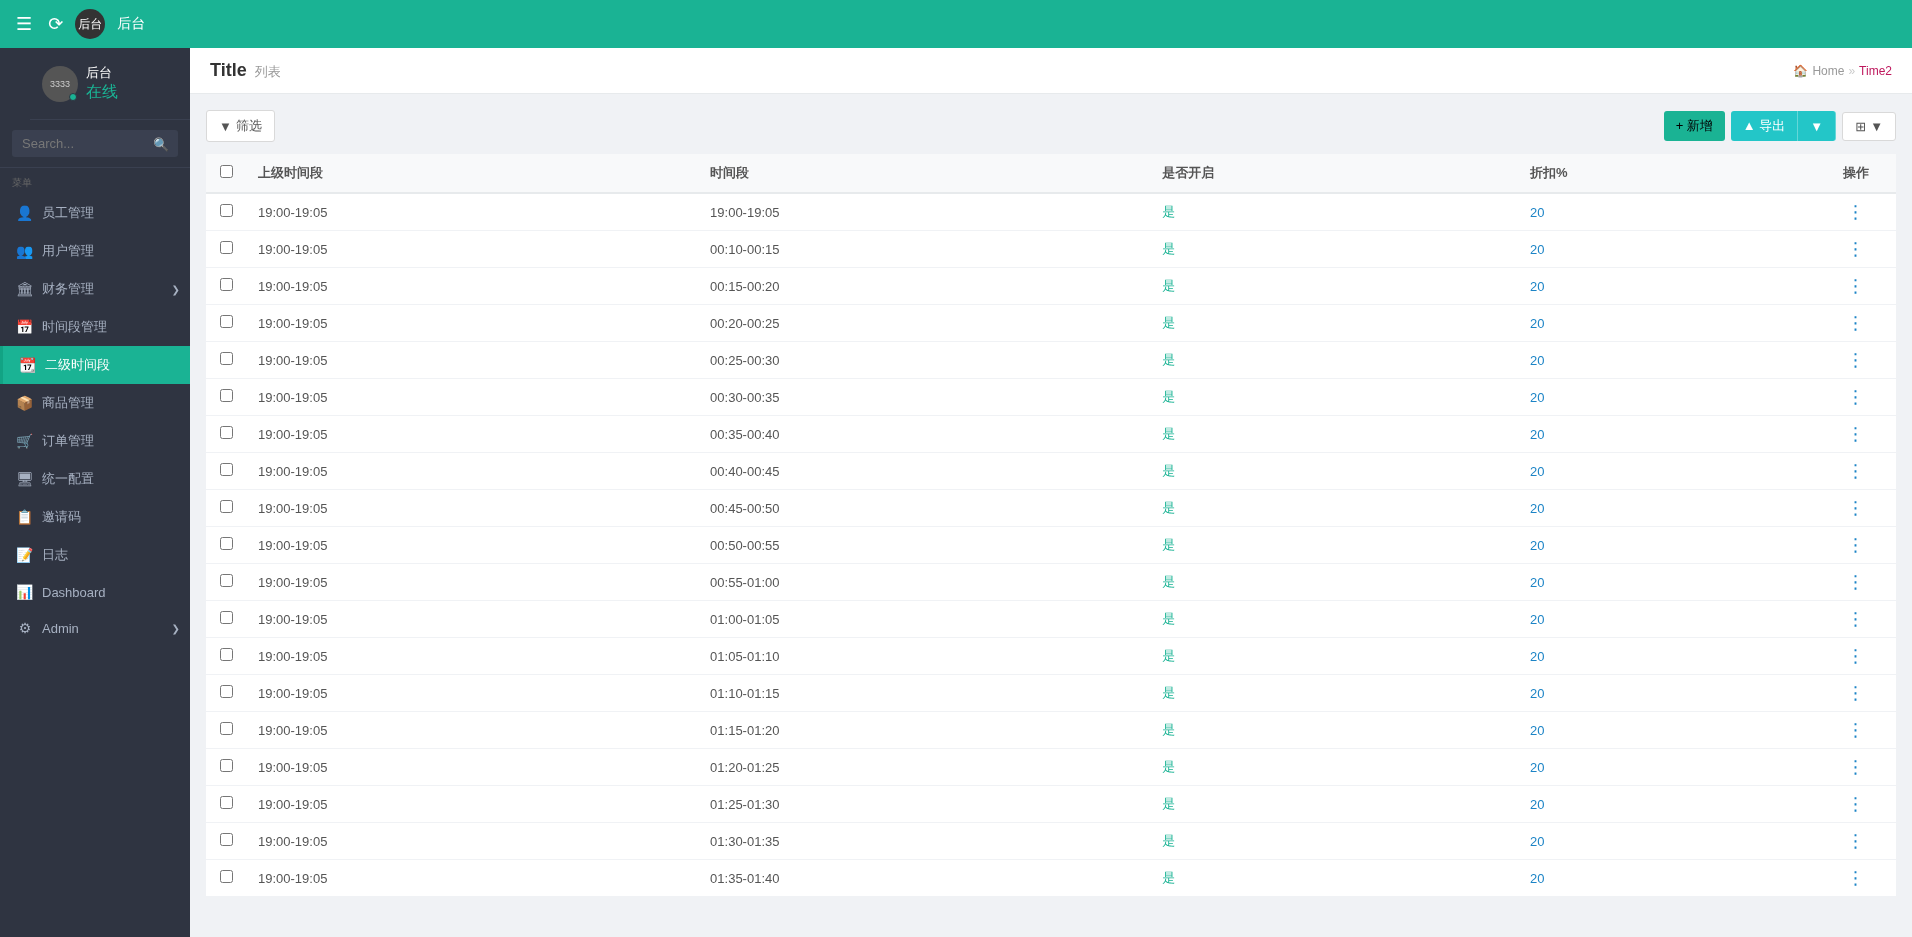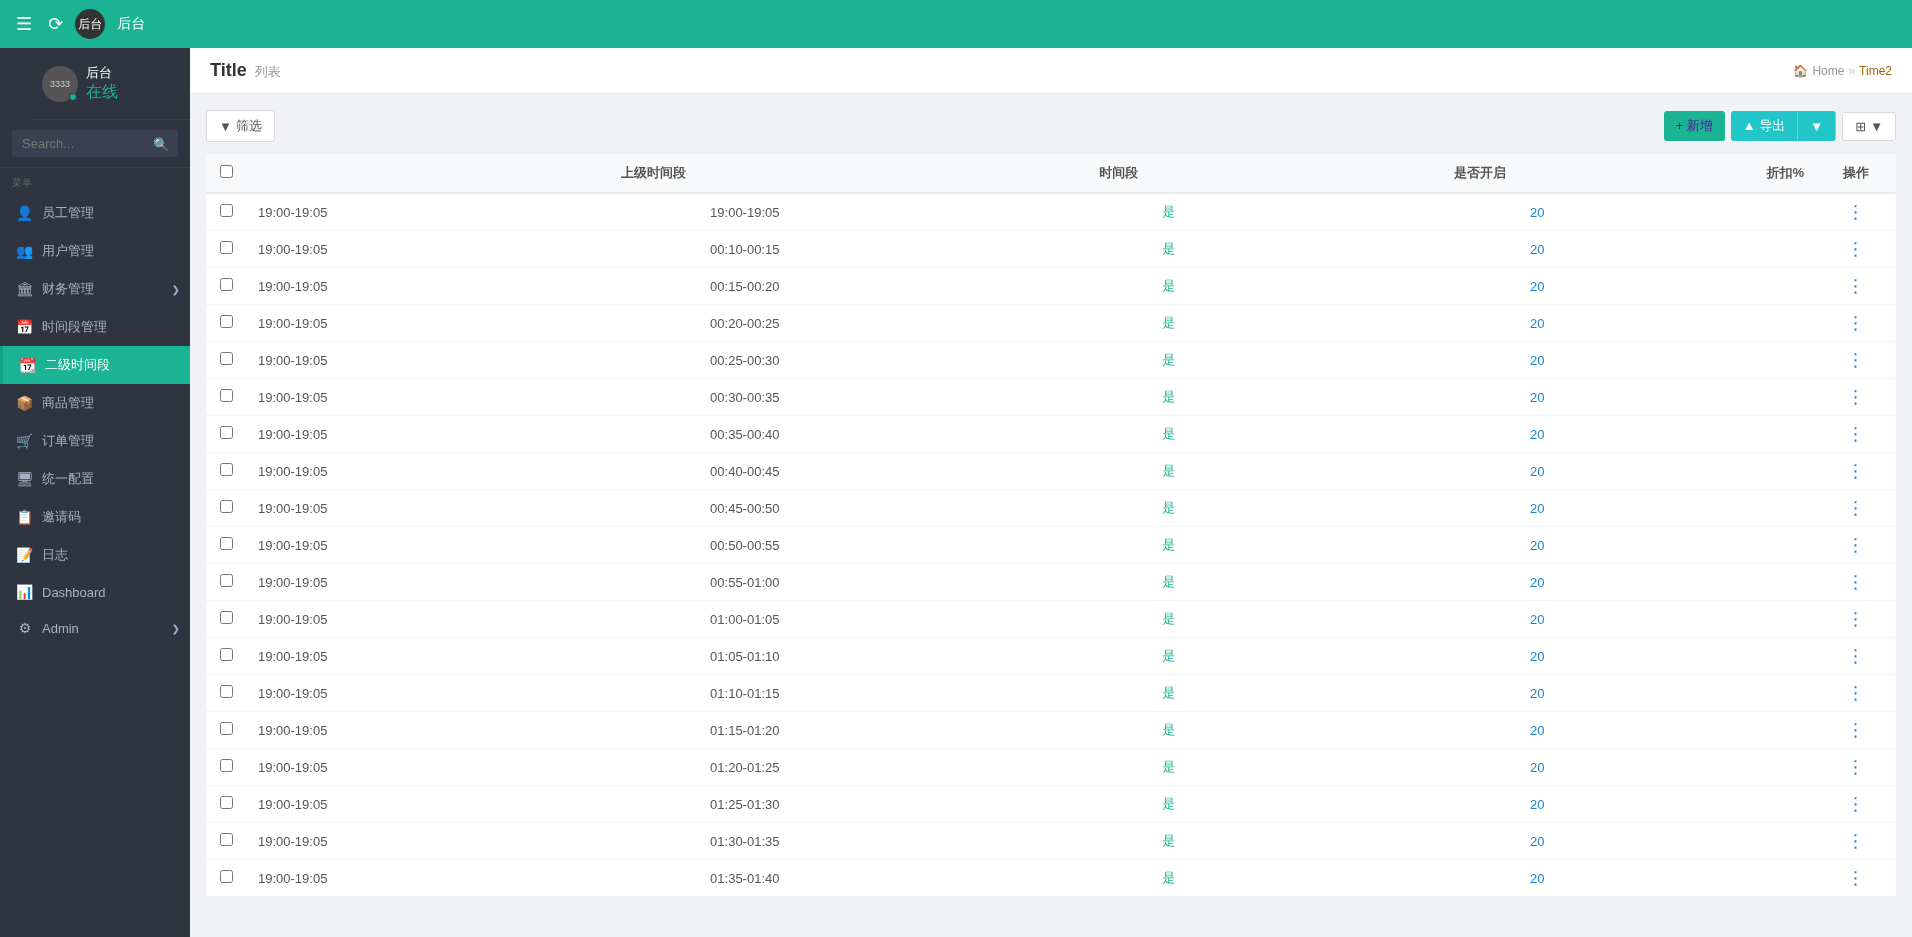--- a/index.html
+++ b/index.html
@@ -172,21 +172,21 @@
     }
     .breadcrumb {
       display: flex;
       align-items: center;
       gap: 4px;
       font-size: 12px;
       color: #999;
     }
     .breadcrumb .home-icon { color: #1ab394; }
     .breadcrumb .sep { color: #ccc; }
-    .breadcrumb .current { color: #a16207; }
+    .breadcrumb .current { color: #be185d; }
 
     
     .table-container {
       flex: 1;
       overflow: auto;
       padding: 16px;
     }
     .toolbar {
       display: flex;
       justify-content: space-between;
@@ -207,21 +207,21 @@
       font-size: 13px;
       font-family: inherit;
     }
     .btn-default {
       background: white;
       border: 1px solid #d9d9d9;
       color: #555;
     }
     .btn-primary {
       background: #1ab394;
-      color: #4c1d95;
+      color: #000000;
       text-align: center;
     }
     .btn-info {
       background: #23c6c8;
       color: white;
     }
     .btn-group { display: inline-flex; }
     .btn-group .btn { border-radius: 0; border-right: none; }
     .btn-group .btn:first-child { border-radius: 3px 0 0 3px; }
     .btn-group .btn:last-child { border-radius: 0 3px 3px 0; border-right: 1px solid rgba(255,255,255,0.3); }
@@ -229,21 +229,21 @@
     
     .data-table {
       width: 100%;
       background: white;
       border-collapse: collapse;
       font-size: 13px;
     }
     .data-table th {
       background: #f8f9fa;
       padding: 10px 12px;
-      text-align: right;
+      text-align: left;
       font-weight: 600;
       color: #555;
       border-bottom: 2px solid #e7eaec;
       white-space: nowrap;
     }
     .data-table td {
       padding: 9px 12px;
       border-bottom: 1px solid #f0f2f5;
       color: #555;
     }

